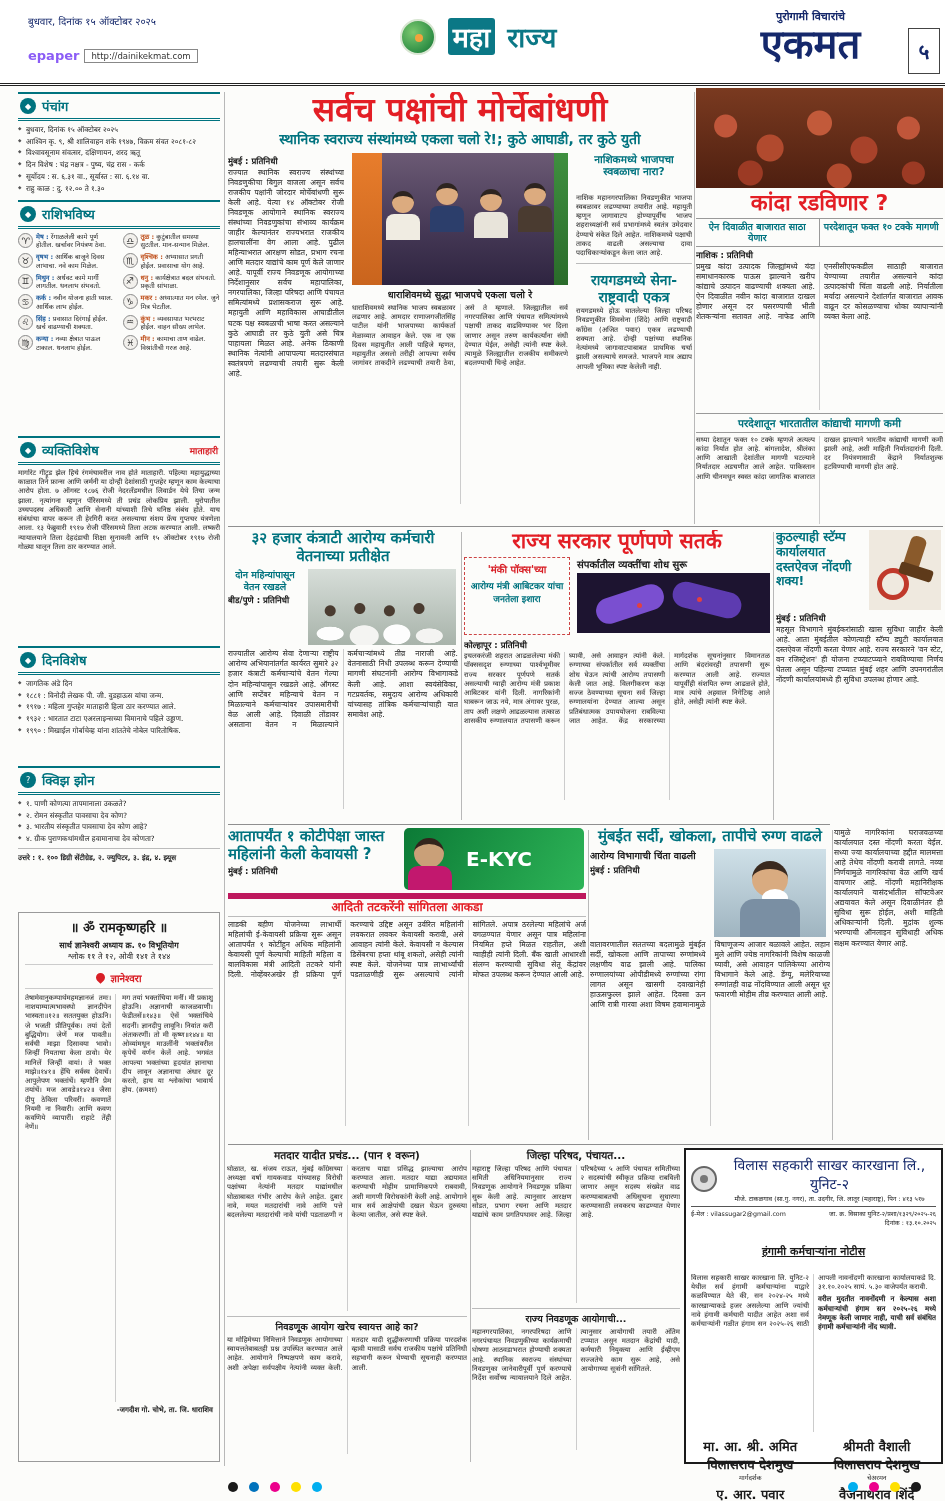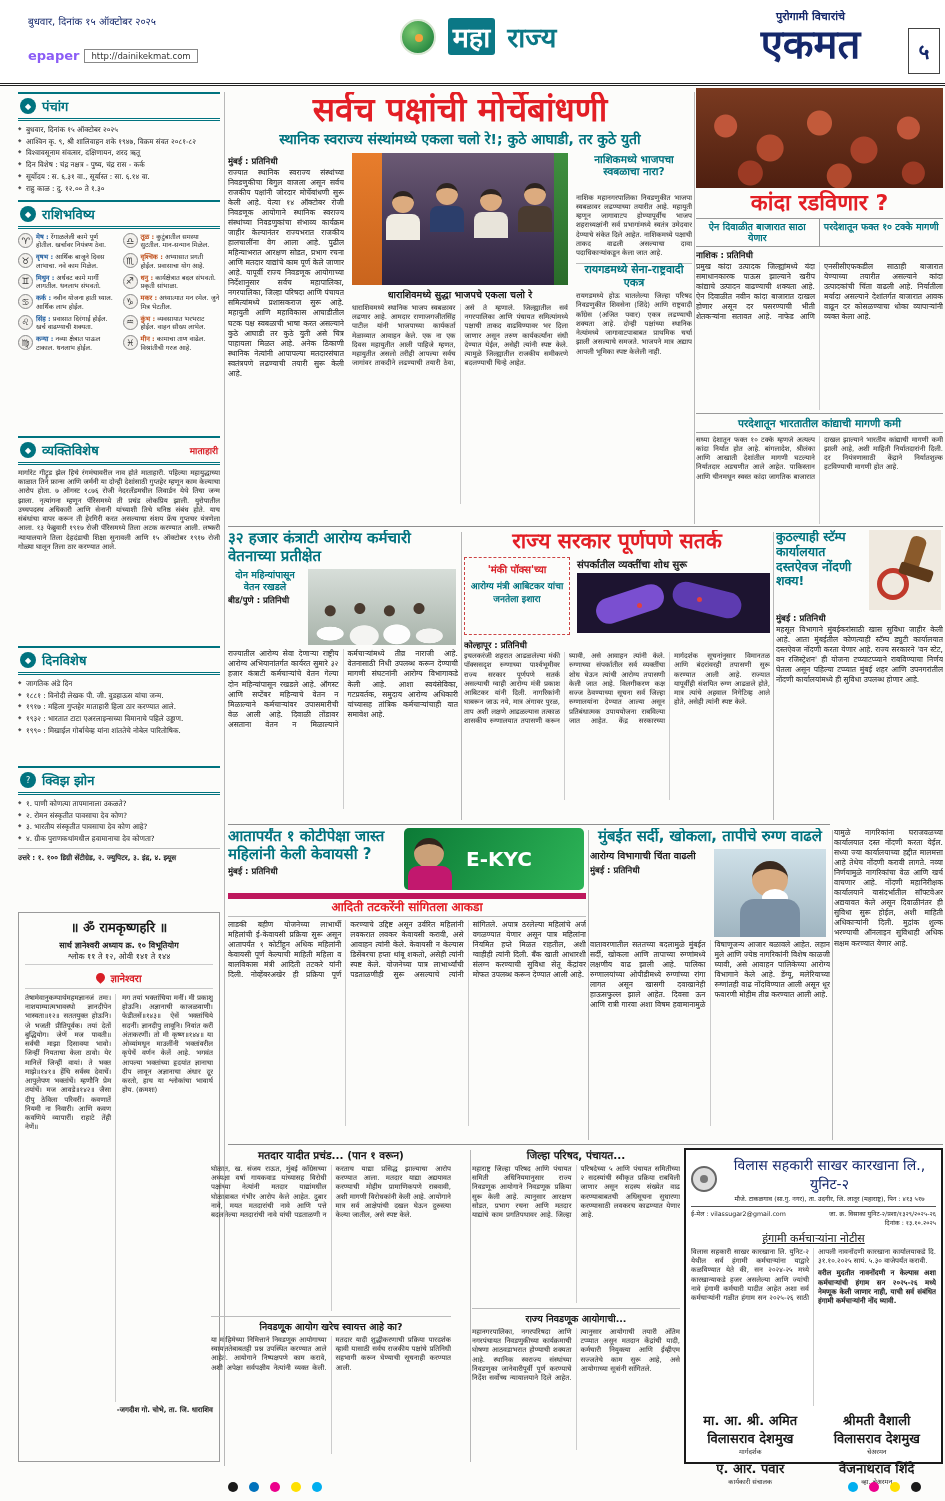--- a/index.html
+++ b/index.html
@@ -235,21 +235,21 @@
             <div class="torso" style="background:#4a3b30"></div>
           </div>
         <div class="abs" style="right:0;top:0;width:14px;height:132px;background:linear-gradient(180deg,#3f8f3f,#2a6b2a)"></div>
       </div>
       <div style="font-weight:bold;font-size:9.5px;margin:3px 0;text-align:center">धाराशिवमध्ये सुद्धा भाजपचे एकला चलो रे</div>
       <div class="t7 just cols2 clip" style="height:200px"><span>धाराशिवमध्ये स्थानिक भाजप स्वबळावर लढणार आहे. आमदार राणाजगजीतसिंह पाटील यांनी भाजपाच्या कार्यकर्ता मेळाव्यात आवाहन केले. एक ना एक दिवस महायुतीत आली पाहिजे म्हणत, महायुतीत असलो तरीही आपल्या सर्वच जागांवर ताकदीने लढण्याची तयारी ठेवा, असे ते म्हणाले. जिल्ह्यातील सर्व नगरपालिका आणि पंचायत समित्यांमध्ये पक्षाची ताकद वाढविण्यावर भर दिला जाणार असून तरुण कार्यकर्त्यांना संधी देण्यात येईल, असेही त्यांनी स्पष्ट केले. त्यामुळे जिल्ह्यातील राजकीय समीकरणे बदलण्याची चिन्हे आहेत.</span></div>
     </div>
     <div class="clip" style="width:116px;height:360px">
       <div class="h-teal" style="font-size:10.5px;text-align:center;margin-bottom:16px">नाशिकमध्ये भाजपचा स्वबळाचा नारा?</div>
       <div class="t7 just"><span>नाशिक महानगरपालिका निवडणुकीत भाजपा स्वबळावर लढण्याच्या तयारीत आहे. महायुती म्हणून जागावाटप होण्यापूर्वीच भाजप शहराध्यक्षांनी सर्व प्रभागांमध्ये स्वतंत्र उमेदवार देण्याचे संकेत दिले आहेत. नाशिकमध्ये पक्षाची ताकद वाढली असल्याचा दावा पदाधिकाऱ्यांकडून केला जात आहे.</span></div>
-      <div class="h-teal" style="font-size:11px;text-align:center;margin:5px 0 2px;border-top:1px solid #bbb;padding-top:0">रायगडमध्ये सेना-राष्ट्रवादी एकत्र</div>
+      <div class="h-teal" style="font-size:14px;text-align:center;margin:5px 0 2px;border-top:1px solid #bbb;padding-top:8px">रायगडमध्ये सेना-राष्ट्रवादी एकत्र</div>
       <div class="t7 just"><span>रायगडमध्ये होऊ घातलेल्या जिल्हा परिषद निवडणुकीत शिवसेना (शिंदे) आणि राष्ट्रवादी काँग्रेस (अजित पवार) एकत्र लढण्याची शक्यता आहे. दोन्ही पक्षांच्या स्थानिक नेत्यांमध्ये जागावाटपाबाबत प्राथमिक चर्चा झाली असल्याचे समजते. भाजपने मात्र अद्याप आपली भूमिका स्पष्ट केलेली नाही.</span></div>
     </div>
   </div>
 </article>
 
 <article class="abs clip" style="left:696px;top:88px;width:247px;height:436px">
   <div class="ph" style="height:100px;background:
     radial-gradient(circle at 12% 38%, #c0563a 11px, transparent 12px),
     radial-gradient(circle at 30% 60%, #b14a2e 13px, transparent 14px),
     radial-gradient(circle at 50% 35%, #c25a3a 12px, transparent 13px),
@@ -264,21 +264,21 @@
     <div class="h-teal" style="font-size:9.5px;width:50%;text-align:center;padding:2px 3px;border-right:1px solid #999">ऐन दिवाळीत बाजारात साठा येणार</div>
     <div class="h-teal" style="font-size:9.5px;width:50%;text-align:center;padding:2px 3px">परदेशातून फक्त १० टक्के मागणी</div>
   </div>
   <div class="by">नाशिक : प्रतिनिधी</div>
   <div class="t75 just cols2 clip" style="height:148px"><span>प्रमुख कांदा उत्पादक जिल्ह्यांमध्ये यंदा समाधानकारक पाऊस झाल्याने खरीप कांद्याचे उत्पादन वाढण्याची शक्यता आहे. ऐन दिवाळीत नवीन कांदा बाजारात दाखल होणार असून दर घसरण्याची भीती शेतकऱ्यांना सतावत आहे. नाफेड आणि एनसीसीएफकडील साठाही बाजारात येण्याच्या तयारीत असल्याने कांदा उत्पादकांची चिंता वाढली आहे. निर्यातीला मर्यादा असल्याने देशांतर्गत बाजारात आवक वाढून दर कोसळण्याचा धोका व्यापाऱ्यांनी व्यक्त केला आहे.</span></div>
   <div class="xhead">परदेशातून भारतातील कांद्याची मागणी कमी</div>
   <div class="t7 just cols2 clip" style="height:96px"><span>सध्या देशातून फक्त १० टक्के म्हणजे अत्यल्प कांदा निर्यात होत आहे. बांगलादेश, श्रीलंका आणि आखाती देशांतील मागणी घटल्याने निर्यातदार अडचणीत आले आहेत. पाकिस्तान आणि चीनमधून स्वस्त कांदा जागतिक बाजारात दाखल झाल्याने भारतीय कांद्याची मागणी कमी झाली आहे, अशी माहिती निर्यातदारांनी दिली. दर नियंत्रणासाठी केंद्राने निर्यातशुल्क हटविण्याची मागणी होत आहे.</span></div>
 </article>
 
 <article class="abs clip" style="left:228px;top:530px;width:230px;height:290px">
-  <h2 class="h-teal" style="font-size:15px;">३२ हजार कंत्राटी आरोग्य कर्मचारी वेतनाच्या प्रतीक्षेत</h2>
+  <h2 class="h-teal" style="font-size:15px;text-align:center">३२ हजार कंत्राटी आरोग्य कर्मचारी वेतनाच्या प्रतीक्षेत</h2>
   <div style="display:flex;gap:6px;margin:4px 0">
     <div style="width:74px">
       <div class="h-teal" style="font-size:9.5px;text-align:center">दोन महिन्यांपासून वेतन रखडले</div>
       <div class="by">बीड/पुणे : प्रतिनिधी</div>
     </div>
     <div class="ph" style="width:148px;height:76px;background:
       radial-gradient(circle at 15% 55%, #4a3b30 5px, transparent 6px),
       radial-gradient(circle at 35% 52%, #4a3b30 5px, transparent 6px),
       radial-gradient(circle at 55% 55%, #4a3b30 5px, transparent 6px),
       radial-gradient(circle at 75% 52%, #4a3b30 5px, transparent 6px),
@@ -354,21 +354,21 @@
       <div class="abs" style="left:26px;top:50px;width:60px;height:38px;background:#7a8fa3;border-radius:14px 14px 0 0"></div>
     </div>
   </div>
   <div class="t75 just cols2 clip" style="height:186px"><span>वातावरणातील सततच्या बदलामुळे मुंबईत सर्दी, खोकला आणि तापाच्या रुग्णांमध्ये लक्षणीय वाढ झाली आहे. पालिका रुग्णालयांच्या ओपीडीमध्ये रुग्णांच्या रांगा लागत असून खासगी दवाखानेही हाऊसफुल्ल झाले आहेत. दिवसा ऊन आणि रात्री गारवा अशा विषम हवामानामुळे विषाणूजन्य आजार बळावले आहेत. लहान मुले आणि ज्येष्ठ नागरिकांनी विशेष काळजी घ्यावी, असे आवाहन पालिकेच्या आरोग्य विभागाने केले आहे. डेंग्यू, मलेरियाच्या रुग्णांतही वाढ नोंदविण्यात आली असून धूर फवारणी मोहीम तीव्र करण्यात आली आहे.</span></div>
 </article>
 
 <div class="abs clip" style="left:834px;top:828px;width:109px;height:312px">
   <div class="t75 just"><span>यामुळे नागरिकांना घराजवळच्या कार्यालयात दस्त नोंदणी करता येईल. सध्या ज्या कार्यालयाच्या हद्दीत मालमत्ता आहे तेथेच नोंदणी करावी लागते. नव्या निर्णयामुळे नागरिकांचा वेळ आणि खर्च वाचणार आहे. नोंदणी महानिरीक्षक कार्यालयाने यासंदर्भातील सॉफ्टवेअर अद्ययावत केले असून दिवाळीनंतर ही सुविधा सुरू होईल, अशी माहिती अधिकाऱ्यांनी दिली. मुद्रांक शुल्क भरण्याची ऑनलाइन सुविधाही अधिक सक्षम करण्यात येणार आहे.</span></div>
 </div>
 
-<article class="abs clip" style="left:211px;top:1148px;width:240px;height:316px">
+<article class="abs clip" style="left:227px;top:1148px;width:240px;height:316px">
   <div class="bhead">मतदार यादीत प्रचंड... (पान १ वरून)</div>
   <div class="t7 just cols2 clip" style="height:146px"><span>घोळात, ख. संजय राऊत, मुंबई काँग्रेसच्या अध्यक्षा वर्षा गायकवाड यांच्यासह विरोधी पक्षांच्या नेत्यांनी मतदार याद्यांमधील घोळाबाबत गंभीर आरोप केले आहेत. दुबार नावे, मयत मतदारांची नावे आणि पत्ते बदललेल्या मतदारांची नावे यांची पडताळणी न करताच याद्या प्रसिद्ध झाल्याचा आरोप करण्यात आला. मतदार याद्या अद्ययावत करण्याची मोहीम प्रामाणिकपणे राबवावी, अशी मागणी विरोधकांनी केली आहे. आयोगाने मात्र सर्व आक्षेपांची दखल घेऊन दुरुस्त्या केल्या जातील, असे स्पष्ट केले.</span></div>
   <div class="bhead" style="font-size:9.5px;margin-top:5px;border-top:1px solid #bbb;padding-top:3px">निवडणूक आयोग खरेच स्वायत्त आहे का?</div>
   <div class="t7 just cols2 clip" style="height:118px"><span>या मोहिमेच्या निमित्ताने निवडणूक आयोगाच्या स्वायत्ततेबाबतही प्रश्न उपस्थित करण्यात आले आहेत. आयोगाने निष्पक्षपणे काम करावे, अशी अपेक्षा सर्वपक्षीय नेत्यांनी व्यक्त केली. मतदार यादी शुद्धीकरणाची प्रक्रिया पारदर्शक व्हावी यासाठी सर्वच राजकीय पक्षांचे प्रतिनिधी सहभागी करून घेण्याची सूचनाही करण्यात आली.</span></div>
 </article>
 
 <article class="abs clip" style="left:472px;top:1148px;width:208px;height:316px">
   <div class="bhead">जिल्हा परिषद, पंचायत...</div>
   <div class="t7 just cols2 clip" style="height:138px"><span>महाराष्ट्र जिल्हा परिषद आणि पंचायत समिती अधिनियमानुसार राज्य निवडणूक आयोगाने निवडणूक प्रक्रिया सुरू केली आहे. त्यानुसार आरक्षण सोडत, प्रभाग रचना आणि मतदार याद्यांचे काम प्रगतिपथावर आहे. जिल्हा परिषदेच्या ५ आणि पंचायत समितीच्या २ सदस्यांची स्वीकृत प्रक्रिया राबविली जाणार असून सदस्य संख्येत वाढ करण्याबाबतची अधिसूचना सुधारणा करण्यासाठी लवकरच काढण्यात येणार आहे.</span></div>
   <div class="bhead" style="font-size:9.5px;margin-top:5px;border-top:1px solid #bbb;padding-top:3px">राज्य निवडणूक आयोगाची...</div>
@@ -381,21 +381,21 @@
     <div style="flex:1;text-align:center">
       <div class="navy" style="font-weight:normal;font-size:14px">विलास सहकारी साखर कारखाना लि., युनिट-२</div>
       <div style="font-size:6.4px;margin-top:1px">मौजे. टाकळगाव (सा.गु. नगर), ता. उदगीर, जि. लातूर (महाराष्ट्र), पिन : ४१३ ५१७</div>
     </div>
   </div>
   <div style="display:flex;justify-content:space-between;font-size:6.3px;margin-top:3px;border-top:1px solid #555;padding-top:2px">
     <span>ई-मेल : vilassugar2@gmail.com</span>
     <span>जा. क्र. विसाका युनिट-२/प्रशा/१३२९/२०२५-२६</span>
   </div>
   <div style="text-align:right;font-size:6.3px">दिनांक : १३.१०.२०२५</div>
-  <div style="text-align:center;font-weight:normal;font-size:11px;margin:3px 0;text-decoration:underline">हंगामी कर्मचाऱ्यांना नोटीस</div>
+  <div style="text-align:center;font-weight:bold;font-size:11px;margin:16px 0;text-decoration:underline">हंगामी कर्मचाऱ्यांना नोटीस</div>
   <div class="t7 just cols2 clip" style="height:158px">
     <span>विलास सहकारी साखर कारखाना लि. युनिट-२ येथील सर्व हंगामी कर्मचाऱ्यांना याद्वारे कळविण्यात येते की, सन २०२४-२५ मध्ये कारखान्याकडे हजर असलेल्या आणि ज्यांची नावे हंगामी कर्मचारी यादीत आहेत अशा सर्व कर्मचाऱ्यांनी गळीत हंगाम सन २०२५-२६ साठी आपली नावनोंदणी कारखाना कार्यालयाकडे दि. ३१.१०.२०२५ सायं. ५.३० वाजेपर्यंत करावी.</span>
     <span style="display:block;font-weight:bold;margin-top:3px">वरील मुदतीत नावनोंदणी न केल्यास अशा कर्मचाऱ्यांची हंगाम सन २०२५-२६ मध्ये नेमणूक केली जाणार नाही, याची सर्व संबंधित हंगामी कर्मचाऱ्यांनी नोंद घ्यावी.</span>
   </div>
   <div style="display:grid;grid-template-columns:1fr 1fr;gap:3px 8px;margin-top:5px">
     <div>
         <div class="sig-name">मा. आ. श्री. अमित विलासराव देशमुख</div>
         <div class="sig-role">मार्गदर्शक</div>
       </div>
     <div>

